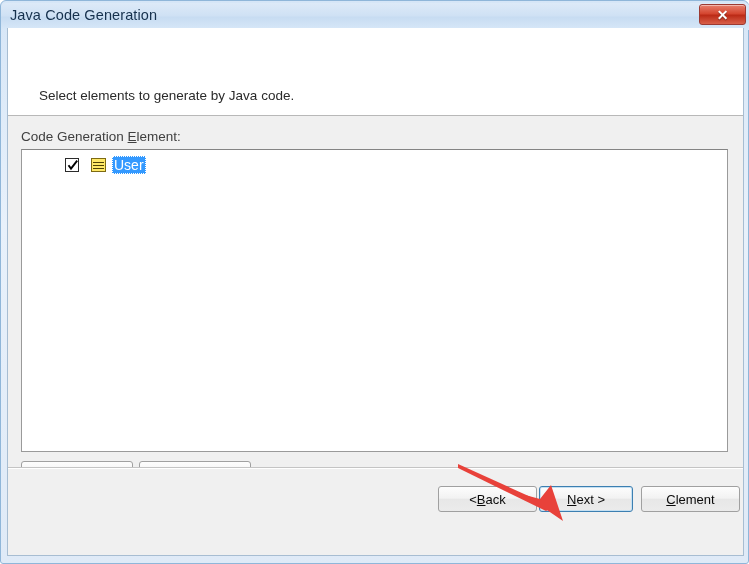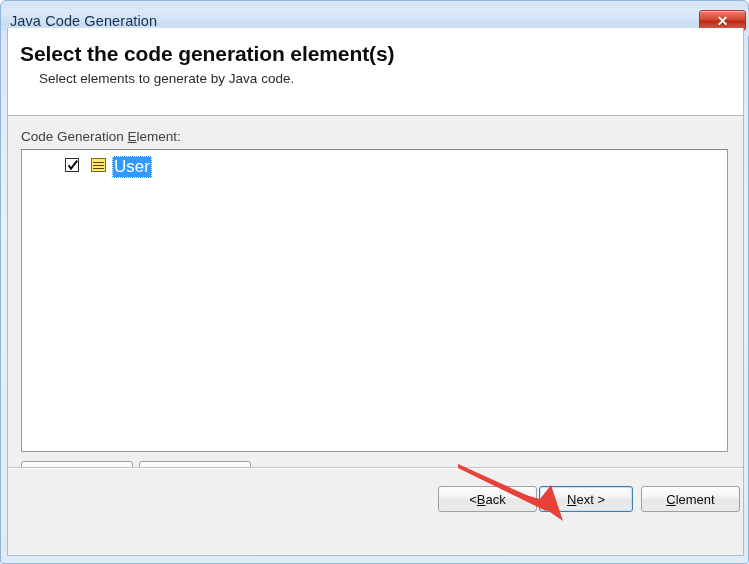--- a/index.html
+++ b/index.html
@@ -22,21 +22,21 @@
     width: 749px; height: 564px;
     box-sizing: border-box;
     background: linear-gradient(to bottom, #d6e6f7 0%, #e8f1fb 40%, #dfeaf7 100%);
     border: 1px solid #8fb6d9;
     border-radius: 6px 6px 3px 3px;
   }
 
   
   .titlebar {
     position: absolute;
-    left: 0; top: 8px;
+    left: 0; top: 2px;
     width: 749px;
     height: 27px;
     box-sizing: border-box;
     background: linear-gradient(to bottom, #ddeaf8 0%, #cfe1f4 48%, #c7dcf2 52%, #d8e8f8 100%);
     border-radius: 5px 5px 0 0;
   }
   .title-text {
     position: absolute;
     left: 9px;
     top: 4px;
@@ -102,21 +102,21 @@
     top: 14px;
     font-size: 21px;
     font-weight: bold;
     color: #0d0d0d;
     letter-spacing: -0.1px;
     white-space: nowrap;
   }
   .header-sub {
     position: absolute;
     left: 31px;
-    top: 43px;
+    top: 60px;
     font-size: 13.5px;
     color: #2a2a2a;
     white-space: nowrap;
   }
 
   
   .body-area {
     position: absolute;
     left: 0;
     top: 89px;
@@ -187,21 +187,21 @@
     background: #4f4306;
   }
   .tree-icon i.l1 { top: 3px; }
   .tree-icon i.l2 { top: 6px; }
   .tree-icon i.l3 { top: 9px; }
   .tree-label {
     position: absolute;
     left: 90px;
     top: 0px;
     padding: 1px 2px 1px 2px;
-    font-size: 17px;
+    font-size: 14px;
     color: #ffffff;
     background: #3399ff;
     outline: 1px dotted #ffffff;
     outline-offset: -1px;
     white-space: nowrap;
     cursor: pointer;
   }
 
   
   .btn {
@@ -268,21 +268,20 @@
   <div class="titlebar">
     <div class="title-text">Java Code Generation</div>
     <div class="close-btn">
       <div class="close-x">✕</div>
     </div>
   </div>
 
   <div class="client">
 
     <div class="header">
-      <div class="header-title">Select the code generation element(s)</div>
       <div class="header-sub">Select elements to generate by Java code.</div>
     </div>
 
     <div class="body-area">
 
       <div class="field-label"><span>Code Generation </span><u>E</u><span>lement:</span></div>
 
       <div class="tree-panel">
         <div class="tree-row">
           <div class="tree-check">

